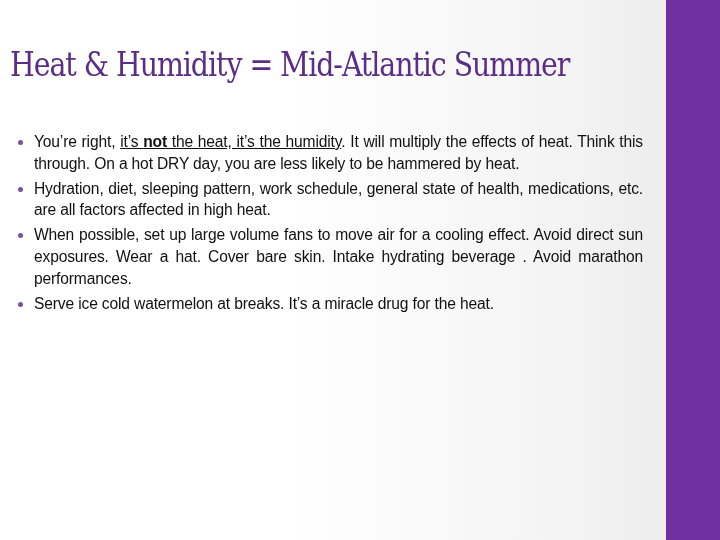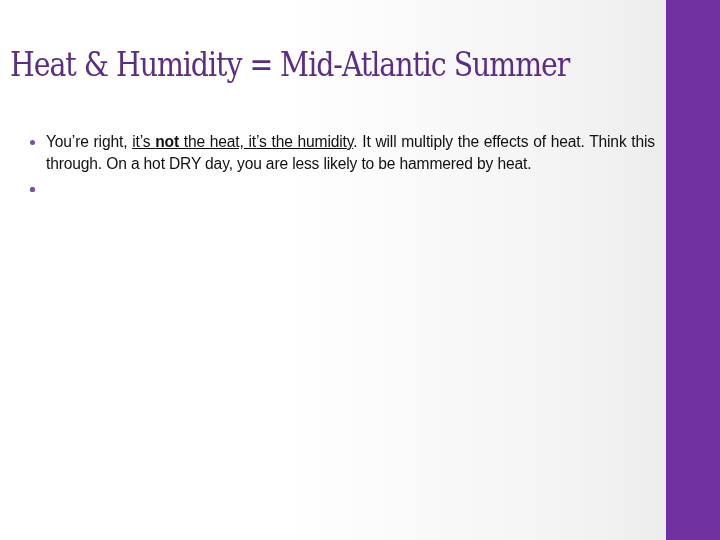--- a/index.html
+++ b/index.html
@@ -31,21 +31,21 @@
       font-size: 33px;
       letter-spacing: -1.2px;
       color: #5b2d86;
       white-space: nowrap;
       line-height: 1;
       transform: scaleX(0.86);
       transform-origin: left top;
     }
     .bullets {
       position: absolute;
-      left: 28px;
+      left: 16px;
       top: 131px;
       width: 627px;
       margin: 0;
       padding: 0;
       list-style: none;
     }
     .bullet-item {
       position: relative;
       padding-left: 18px;
       font-size: 15.6px;
@@ -75,17 +75,23 @@
 
 <div class="title">Heat &amp; Humidity = Mid-Atlantic Summer</div>
 
 <ul class="bullets">
   <li class="bullet-item">
     <span class="bullet-dot"></span>
     <span>You’re right, </span><span class="u"><span>it’s </span><span class="b">not</span><span> the heat, it’s the humidity</span></span><span>. It will multiply the effects of heat. Think this through. On a hot DRY day, you are less likely to be hammered by heat.</span>
   </li>
   <li class="bullet-item">
     <span class="bullet-dot"></span>
+    <span> Hydration, diet, sleeping pattern, work schedule, general state of health, medications, etc. are all factors affected in high heat.</span>
   </li>
   <li class="bullet-item">
     <span class="bullet-dot"></span>
+    <span>When possible, set up large volume fans to move air for a cooling effect. Avoid direct sun exposures. Wear a hat. Cover bare skin. Intake hydrating beverage . Avoid marathon performances.</span>
+  </li>
+  <li class="bullet-item">
+    <span class="bullet-dot"></span>
+    <span>Serve ice cold watermelon at breaks. It’s a miracle drug for the heat.</span>
   </li>
 </ul>
 
 </body></html>

